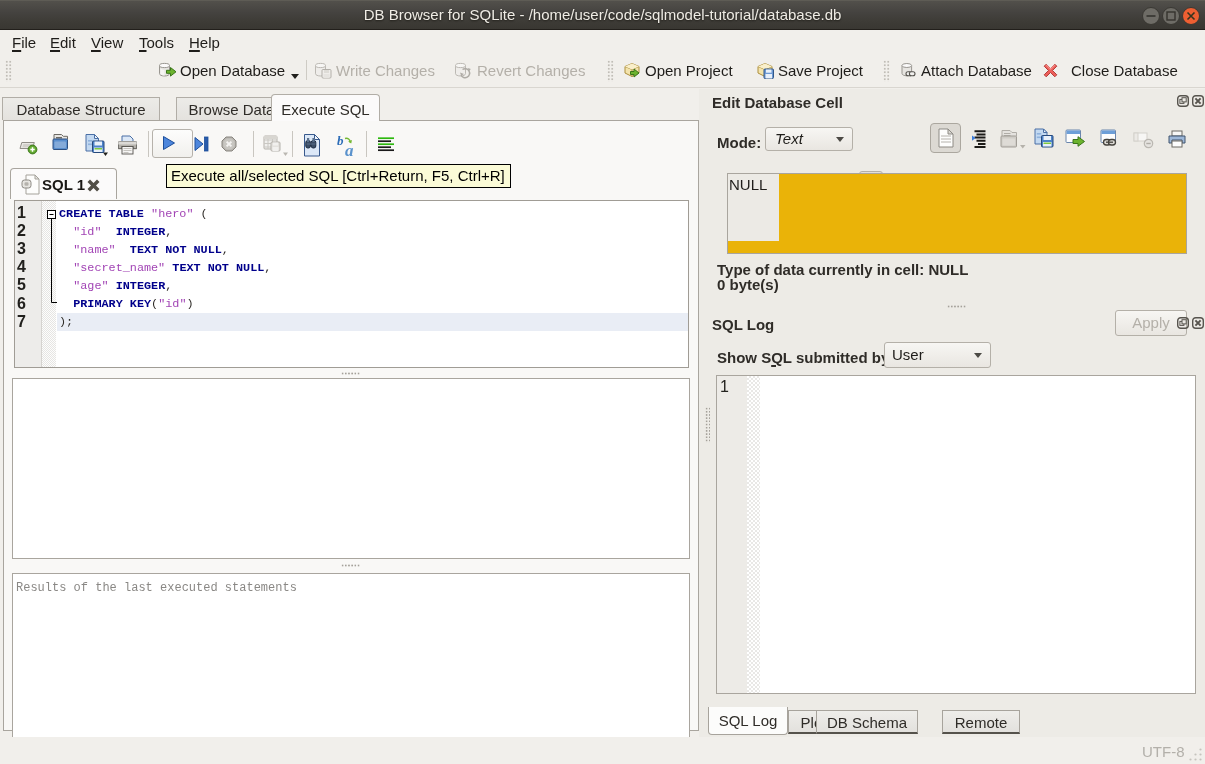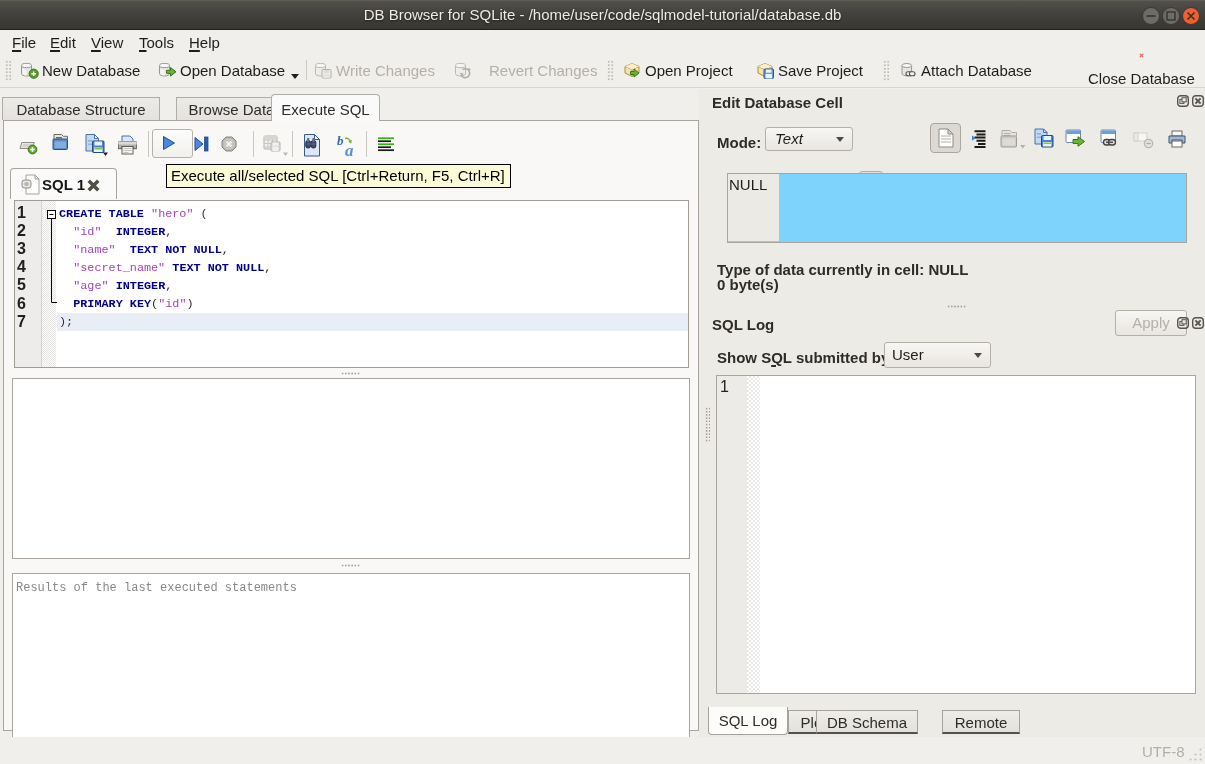--- a/index.html
+++ b/index.html
@@ -64,21 +64,21 @@
 
 
 #tooltip { position:absolute; left:166px; top:164px; width:345px; height:24px; background:#fbfbd7; border:1.5px solid #000; z-index:9; font-size:15px; color:#000; padding:2px 0 0 4px; }
 
 
 #dock { position:absolute; left:699px; top:89px; width:506px; height:648px; background:#edebe6; }
 .docktitle { position:absolute; font-size:15px; color:#2f2c28;font-weight:bold; }
 .combo { position:absolute; background:linear-gradient(#f7f6f3,#e9e6e1); border:1px solid #b4b0a8; border-radius:3px; font-size:15px; color:#1f1d1a; }
 .combo .arr { position:absolute; right:8px; top:9px; width:0; height:0; border-left:4px solid transparent; border-right:4px solid transparent; border-top:5px solid #4c4a45; }
 .btn { position:absolute; background:linear-gradient(#f7f6f3,#e9e6e1); border:1px solid #b4b0a8; border-radius:3px; font-size:15px; text-align:center;margin-top:44px; }
-#nullbox { position:absolute; left:727px; top:173px; width:460px; height:70px; background:#7dd3fc; border:1px solid #a9a59e; }
+#nullbox { position:absolute; left:727px; top:173px; width:460px; height:81px; background:#eab308; border:1px solid #a9a59e; }
 #nullbox .g { position:absolute; left:0; top:0; width:51px; height:67px; background:#eceae5; }
 #nullbox .t { position:absolute; left:1px; top:2px; font-size:15px; color:#1f1d1a; }
 #logbox { position:absolute; left:716px; top:375px; width:480px; height:319px; background:#fff; border:1px solid #a9a59e; }
 #logbox .gut { position:absolute; left:0; top:0; width:30px; height:317px; background:#edebe7; }
 #logbox .n { position:absolute; left:3px; top:2px; font-size:16px; color:#24231f; }
 #logbox .fm { position:absolute; left:30px; top:0; width:13px; height:317px;
   background-image:conic-gradient(#e9e8e6 25%, #fff 0 50%, #e9e8e6 0 75%, #fff 0); background-size:4px 4px; }
 .btab { position:absolute; top:710px; height:24px; background:linear-gradient(#eeedea,#e3e1dd); border:1px solid #a7a39c; border-bottom:2px solid #55524b; font-size:15px; text-align:center; padding-top:3px; color:#2f2c28; }
 .btab.active { top:707px; height:28px; background:#fcfcfb; border:1px solid #a7a39c; border-top:none; border-radius:0 0 4px 4px; z-index:2; }
 
@@ -113,30 +113,20 @@
 <div id="menubar">
   <span style="left:12px;"><u>F</u>ile</span>
   <span style="left:50px;"><u>E</u>dit</span>
   <span style="left:91px;"><u>V</u>iew</span>
   <span style="left:139px;"><u>T</u>ools</span>
   <span style="left:189px;"><u>H</u>elp</span>
 </div>
 
 <div id="toolbar">
   <div class="handle" style="left:5px;"></div>
-  <div class="tbtn" style="left:20px; gap:3px;">
-    <svg width="19" height="17" viewBox="0 0 19 17">
-        <path d="M1.5 3.5 v8.2 c0 1.3 2.2 2.3 5 2.3 s5 -1 5 -2.3 v-8.2" fill="#e7e5e1" stroke="#999690"></path>
-        <ellipse cx="6.5" cy="3.5" rx="5" ry="2.1" fill="#fbfafa" stroke="#999690"></ellipse>
-        <path d="M2.5 6.5 c1 .8 2.3 1.2 4 1.3 v5.7 c-1.7 -.1 -3 -.6 -4 -1.3 z" fill="#f6f5f3"></path>
-        <circle cx="13.7" cy="11.7" r="4.6" fill="#54a02a" stroke="#3a751a"></circle>
-        <path d="M13.7 9.4 v4.6 M11.4 11.7 h4.6" stroke="#fff" stroke-width="1.5"></path>
-      </svg>
-    <span>New Database</span>
-  </div>
   <div class="tbtn" style="left:158px; gap:3px;">
     <svg width="19" height="17" viewBox="0 0 19 17">
         <path d="M1.5 3.5 v8.2 c0 1.3 2.2 2.3 5 2.3 s5 -1 5 -2.3 v-8.2" fill="#e7e5e1" stroke="#999690"></path>
         <ellipse cx="6.5" cy="3.5" rx="5" ry="2.1" fill="#fbfafa" stroke="#999690"></ellipse>
         <path d="M2.5 6.5 c1 .8 2.3 1.2 4 1.3 v5.7 c-1.7 -.1 -3 -.6 -4 -1.3 z" fill="#f6f5f3"></path>
         <path d="M8.5 11.5 h4 v-2.8 l5.5 4.3 -5.5 4.3 v-2.8 h-4 z" fill="#6cb32e" stroke="#3a751a" transform="translate(0,-3.2)"></path>
       </svg>
     <span>Open Database</span>
   </div>
   <div style="position:absolute; left:291px; top:21px; width:0; height:0; border-left:4.5px solid transparent; border-right:4.5px solid transparent; border-top:5px solid #21201d;"></div>
@@ -144,21 +134,21 @@
   <div class="tbtn gray" style="left:314px; gap:4px;">
     <svg width="18" height="17" viewBox="0 0 18 17">
         <path d="M1.5 3.5 v8.2 c0 1.3 2.2 2.3 5 2.3 s5 -1 5 -2.3 v-8.2" fill="#efedea" stroke="#bcb9b3"></path>
         <ellipse cx="6.5" cy="3.5" rx="5" ry="2.1" fill="#f7f6f4" stroke="#bcb9b3"></ellipse>
         <rect x="8" y="7.5" width="9" height="8.5" rx="1" fill="#efedea" stroke="#b3b0aa"></rect>
         <rect x="10" y="8" width="5" height="3" fill="#dedcd7"></rect>
         <rect x="9.5" y="12" width="6" height="4" fill="#e6e4e0"></rect>
       </svg>
     <span>Write Changes</span>
   </div>
-  <div class="tbtn gray" style="left:454px; gap:16px;text-align:right;">
+  <div class="tbtn gray" style="left:454px; gap:4px;text-align:right;">
     <svg width="19" height="17" viewBox="0 0 19 17">
         <path d="M1.5 3.5 v8.2 c0 1.3 2.2 2.3 5 2.3 s5 -1 5 -2.3 v-8.2" fill="#efedea" stroke="#bcb9b3"></path>
         <ellipse cx="6.5" cy="3.5" rx="5" ry="2.1" fill="#f7f6f4" stroke="#bcb9b3"></ellipse>
         <path d="M8.5 7.5 a4.5 4.5 0 1 1 -1.5 5.5" fill="none" stroke="#aeaba5" stroke-width="1.5"></path>
         <path d="M6 10.5 l1.2 3.2 2.8 -1.8 z" fill="#aeaba5"></path>
         <path d="M14 6 l2.8 1 -2 2.4 z" fill="#aeaba5"></path>
       </svg>
     <span>Revert Changes</span>
   </div>
   <div class="handle" style="left:607px;"></div>
@@ -185,21 +175,21 @@
   <div class="handle" style="left:883px;"></div>
   <div class="tbtn" style="left:900px; gap:3px;">
     <svg width="18" height="17" viewBox="0 0 18 17">
         <path d="M2 3.5 v8 c0 1.3 2.1 2.3 4.8 2.3 s4.8 -1 4.8 -2.3 v-8" fill="#e7e5e1" stroke="#999690"></path>
         <ellipse cx="6.8" cy="3.5" rx="4.8" ry="2" fill="#fbfafa" stroke="#999690"></ellipse>
         <rect x="6" y="9.8" width="5.6" height="4" rx="2" fill="#f2f1ef" stroke="#55534e" stroke-width="1.1"></rect>
         <rect x="9.4" y="9.8" width="5.6" height="4" rx="2" fill="#f2f1ef" stroke="#55534e" stroke-width="1.1"></rect>
       </svg>
     <span>Attach Database</span>
   </div>
-  <div class="tbtn" style="left:1088px; gap:12px;flex-direction:column;">
+  <div class="tbtn" style="left:1042px; gap:12px;">
     <svg width="17" height="17" viewBox="0 0 17 17">
         <path d="M2.2 4.2 L4.2 2.2 L8.5 6.5 L12.8 2.2 L14.8 4.2 L10.5 8.5 L14.8 12.8 L12.8 14.8 L8.5 10.5 L4.2 14.8 L2.2 12.8 L6.5 8.5 z" fill="#ed5f5a" stroke="#b43e3a"></path>
         <path d="M4.2 2.9 L8.5 7.2 L12.8 2.9" fill="none" stroke="#f4908c" stroke-width="1.2"></path>
       </svg>
     <span>Close Database</span>
   </div>
 </div>
 
 <div id="maintabs">
   <div class="mtab" style="left:2px; width:158px;">Database Structure</div>

